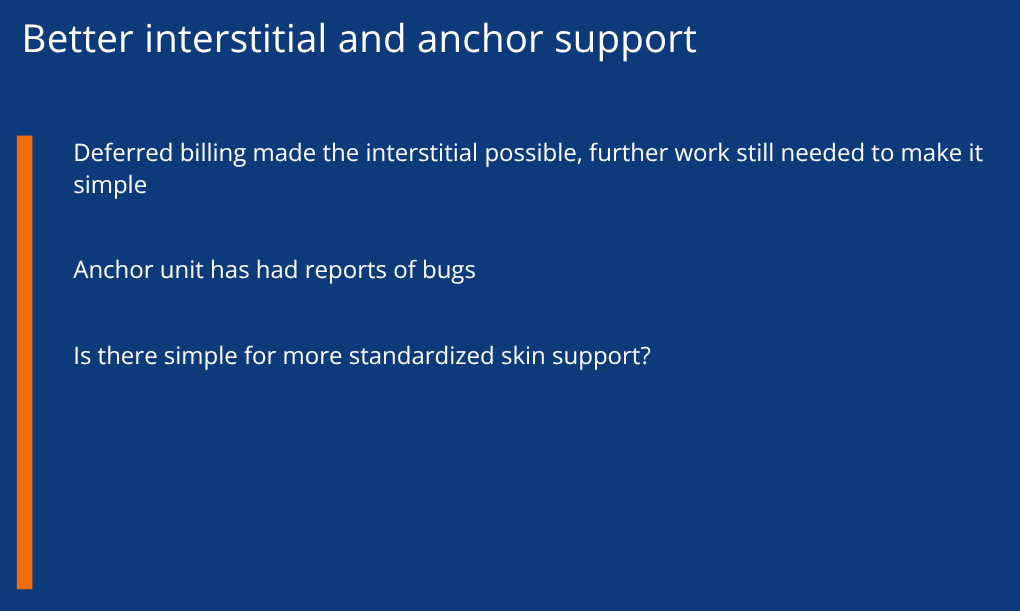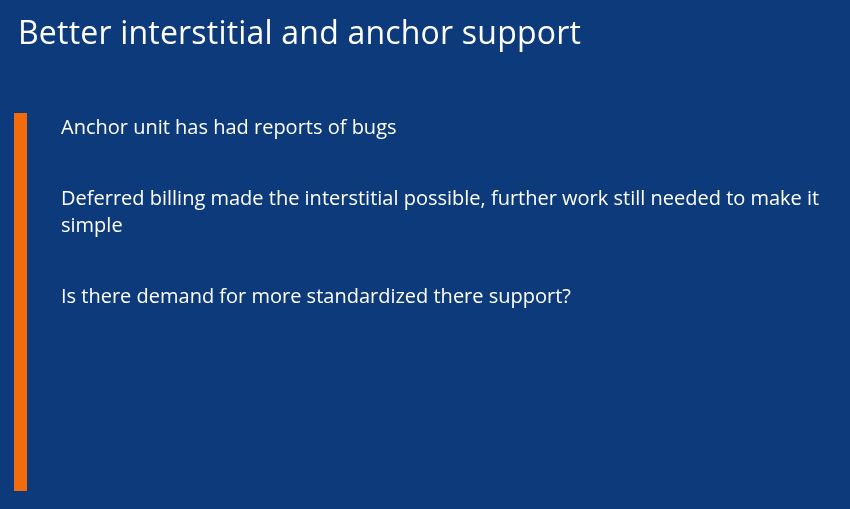--- a/index.html
+++ b/index.html
@@ -49,17 +49,17 @@
     }
   </style>
 </head>
 <body>
 
 <h1 class="slide-title">Better interstitial and anchor support</h1>
 
 <div class="content-area">
   <div class="accent-bar"></div>
   <div class="bullets">
+    <p class="bullet-item">Deferred billing made the interstitial possible, further work still needed to make it simple</p>
     <p class="bullet-item">Anchor unit has had reports of bugs</p>
-    <p class="bullet-item">Deferred billing made the interstitial possible, further work still needed to make it simple</p>
-    <p class="bullet-item">Is there demand for more standardized there support?</p>
+    <p class="bullet-item">Is there simple for more standardized skin support?</p>
   </div>
 </div>
 
 </body></html>

